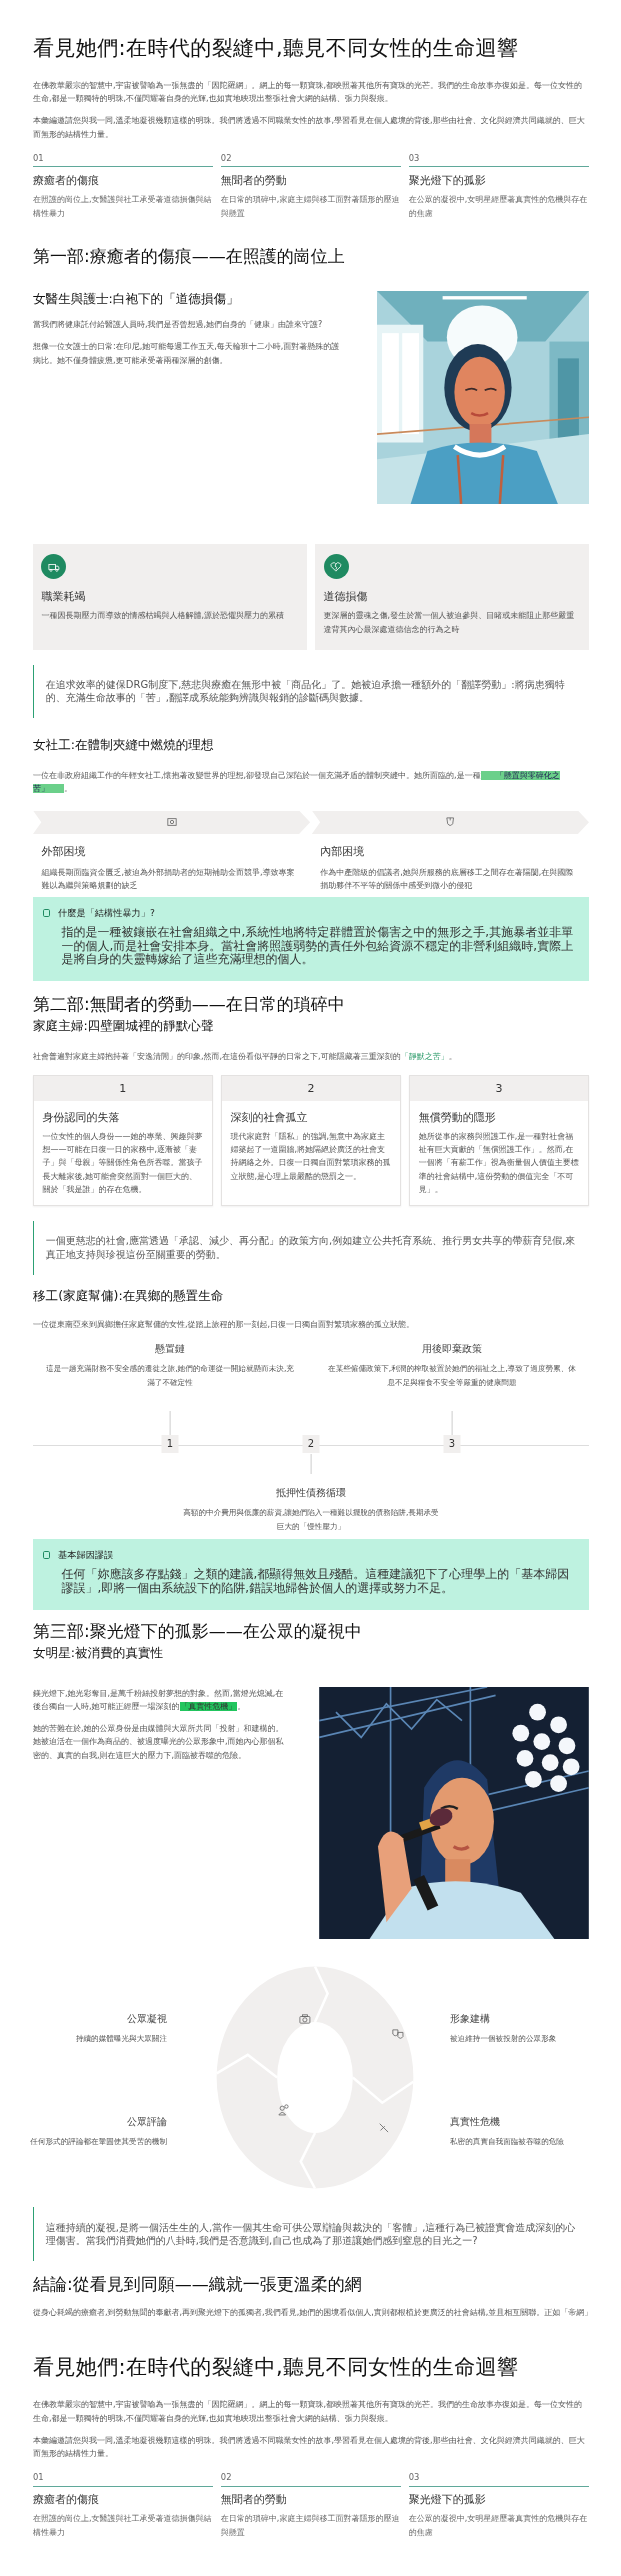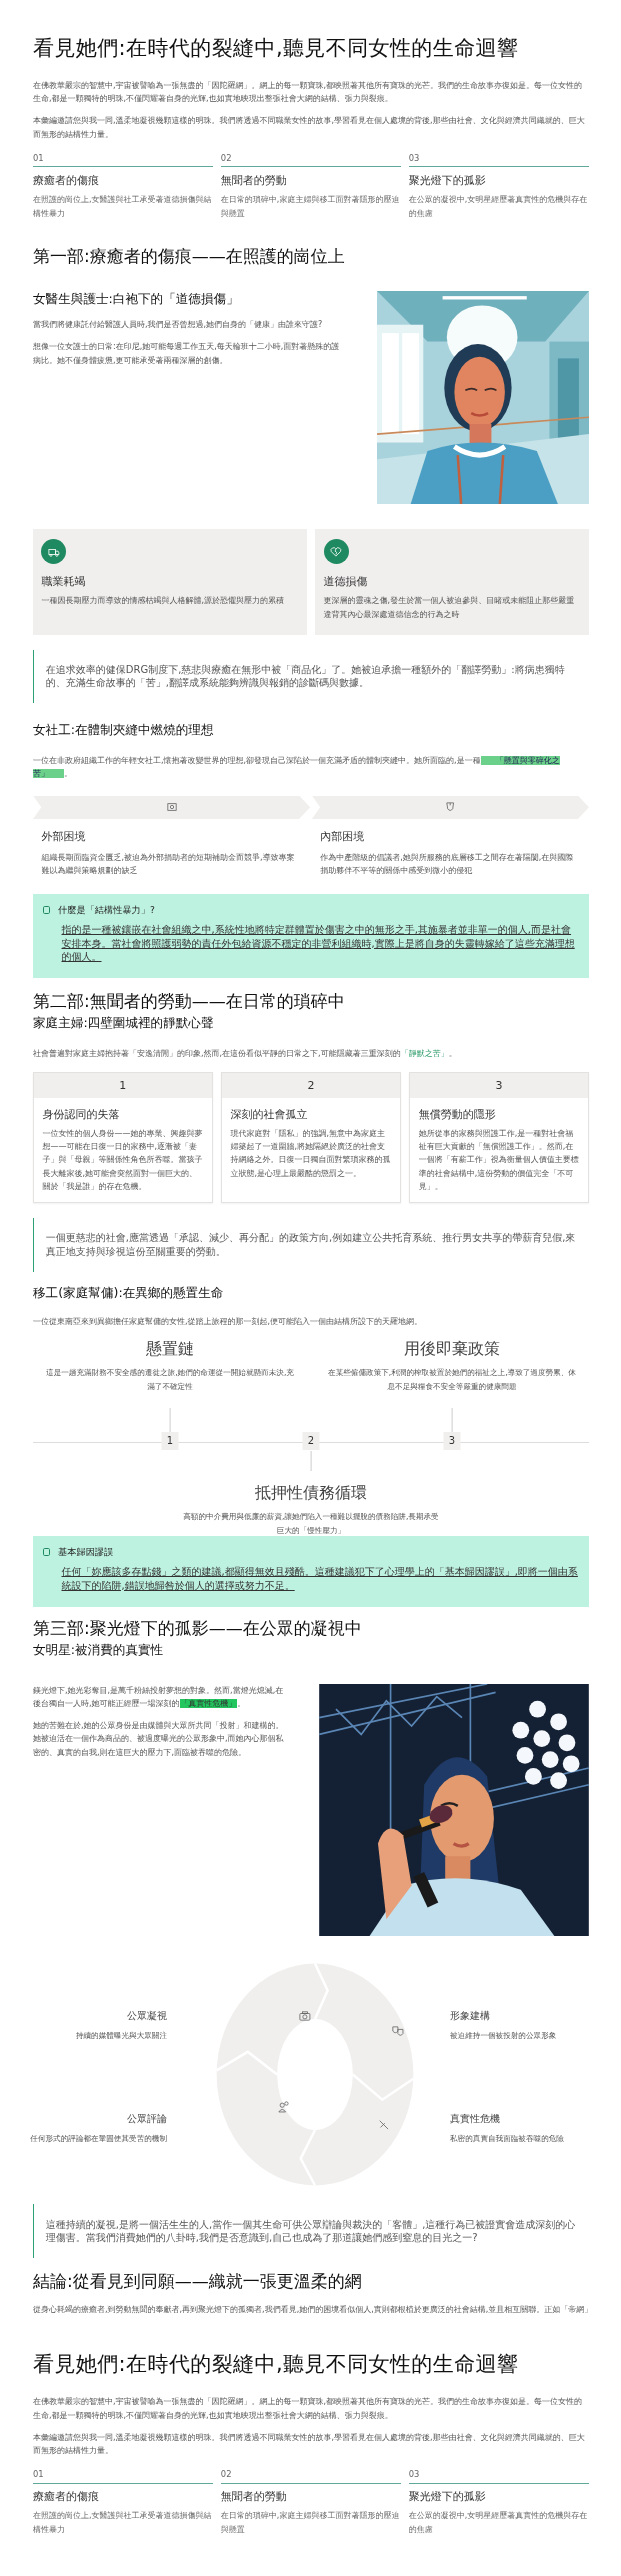--- a/index.html
+++ b/index.html
@@ -26,21 +26,21 @@
 
   .part-title { font-size: 17px; font-weight: normal; color: #111; margin-top: 25px; }
   .sub-title { font-size: 12.6px; font-weight: normal; color: #111; }
   .body-text { font-size: 8px; line-height: 13.4px; color: #555; }
 
   .two-col { display: flex; gap: 33px; margin-top: 23.5px; }
   .two-col .text-col { flex: 1; }
   .two-col .text-col p { margin-top: 8.4px; }
   .img-box { width: 212px; height: 213px; flex-shrink: 0; overflow: hidden; margin-top: 0; }
 
-  .cards-2 { display: flex; gap: 8.4px; margin-top: 25px; }
+  .cards-2 { display: flex; gap: 8.4px; margin-top: 40px; }
   .card-grey { flex: 1; background: #f1efee; padding: 10px 8.4px 13.4px; }
   .circle-icon {
     width: 25px; height: 25px; border-radius: 50%; background: #1f8a61;
     display: flex; align-items: center; justify-content: center; color: #fff; font-size: 11px;
   }
   .card-grey h4 { font-size: 11px; font-weight: normal; color: #333; margin-top: 10px; }
   .card-grey p { font-size: 8px; line-height: 13.4px; color: #555; margin-top: 5px; }
 
   .quote {
     border-left: 0.8px solid #2ca074; padding: 13.4px 11.8px; margin-top: 15px;
@@ -55,44 +55,44 @@
   .chev {
     flex: 1; height: 23.5px; background: #f1efee; display: flex; align-items: center; justify-content: center;
     clip-path: polygon(0 0, 96% 0, 100% 50%, 96% 100%, 0 100%, 3% 50%);
     font-size: 11px; color: #666;
   }
   .chev-cols { display: flex; gap: 1.7px; }
   .chev-col { flex: 1; padding: 10px 8.4px 0; }
   .chev-col h4 { font-size: 11px; font-weight: normal; color: #333; }
   .chev-col p { font-size: 8px; line-height: 13.4px; color: #555; margin-top: 6.7px; }
 
-  .callout { background: #bef2e0; padding: 10px 10px 15px; margin-top: 16px; }
+  .callout { background: #bef2e0; padding: 10px 10px 15px; margin-top: 4px; }
   .callout-head { display: flex; align-items: center; gap: 8.4px; }
   .callout-head .note-icon {
     width: 6.7px; height: 8.4px; border: 1.3px solid #1f8a61; border-radius: 1.7px;
   }
   .callout-head h4 { font-size: 9.2px; color: #222; font-weight: normal; }
-  .callout p { font-size: 10px; line-height: 13.4px; color: #333; margin-top: 6.7px; padding-left: 18.5px; text-decoration: underline; }
+  .callout p { font-size: 12px; line-height: 13.4px; color: #333; margin-top: 6.7px; padding-left: 18.5px; }
 
   .num-cards { display: flex; gap: 8.4px; margin-top: 11.8px; }
   .num-card { flex: 1; border: 0.8px solid #e4e2e1; box-shadow: 0 0.8px 1.7px rgba(0,0,0,0.06); }
   .num-card .num { background: #f1efee; height: 25px; display: flex; align-items: center; justify-content: center; font-size: 11px; color: #333; }
   .num-card .body { padding: 8.4px; }
   .num-card h4 { font-size: 11px; font-weight: normal; color: #333; }
   .num-card p { font-size: 8px; line-height: 13.4px; color: #555; margin-top: 5px; }
 
   .timeline { position: relative; height: 185px; margin-top: 10px; }
   .tl-line { position: absolute; left: 0; right: 0; top: 103px; height: 0.8px; background: #ddd; }
   .tl-node {
     position: absolute; top: 93px; width: 17px; height: 18.5px; background: #f1efee;
     font-size: 10px; color: #333; display: flex; align-items: center; justify-content: center; transform: translateX(-50%);
   }
   .tl-stem { position: absolute; width: 0.8px; background: #ccc; transform: translateX(-50%); }
   .tl-text { position: absolute; text-align: center; transform: translateX(-50%); }
-  .tl-text h4 { font-size: 16px; font-weight: normal; color: #444; text-align: center; }
+  .tl-text h4 { font-size: 10px; font-weight: normal; color: #444; text-align: center; }
   .tl-text p { font-size: 7.6px; line-height: 13.4px; color: #555; margin-top: 6.7px; }
 
   .cycle-wrap { position: relative; height: 252px; margin-top: 25px; }
   .cycle-label { position: absolute; }
   .cycle-label h4 { font-size: 10px; font-weight: normal; color: #444; }
   .cycle-label p { font-size: 7.6px; color: #555; margin-top: 8.4px; }
 
   .conclusion-p { font-size: 8px; line-height: 13.4px; color: #555; margin-top: 10px; white-space: nowrap; overflow: hidden; }
 </style>
 </head>
@@ -253,21 +253,21 @@
       <div class="body">
         <h4>無償勞動的隱形</h4>
         <p>她所從事的家務與照護工作,是一種對社會福祉有巨大貢獻的「無償照護工作」。然而,在一個將「有薪工作」視為衡量個人價值主要標準的社會結構中,這份勞動的價值完全「不可見」。</p>
       </div>
     </div>
   </div>
 
   <div class="quote">一個更慈悲的社會,應當透過「承認、減少、再分配」的政策方向,例如建立公共托育系統、推行男女共享的帶薪育兒假,來真正地支持與珍視這份至關重要的勞動。</div>
 
   <h3 class="sub-title" style="margin-top:13.4px">移工(家庭幫傭):在異鄉的懸置生命</h3>
-  <p class="body-text" style="margin-top:13.4px">一位從東南亞來到異鄉擔任家庭幫傭的女性,從踏上旅程的那一刻起,便可能陷入一個由結構所設下的天羅地網。</p>
+  <p class="body-text" style="margin-top:13.4px">一位從東南亞來到異鄉擔任家庭幫傭的女性,從踏上旅程的那一刻起,日復一日獨自面對繁瑣家務的孤立狀態。</p>
 
   <div class="timeline">
     <div class="tl-line"></div>
     <div class="tl-text" style="left:137px; top:0; width:252px;">
       <h4>懸置鏈</h4>
       <p>這是一趟充滿財務不安全感的遷徙之旅,她們的命運從一開始就懸而未決,充滿了不確定性</p>
     </div>
     <div class="tl-stem" style="left:137px; top:69px; height:25px;"></div>
     <div class="tl-node" style="left:137px;">1</div>
 

